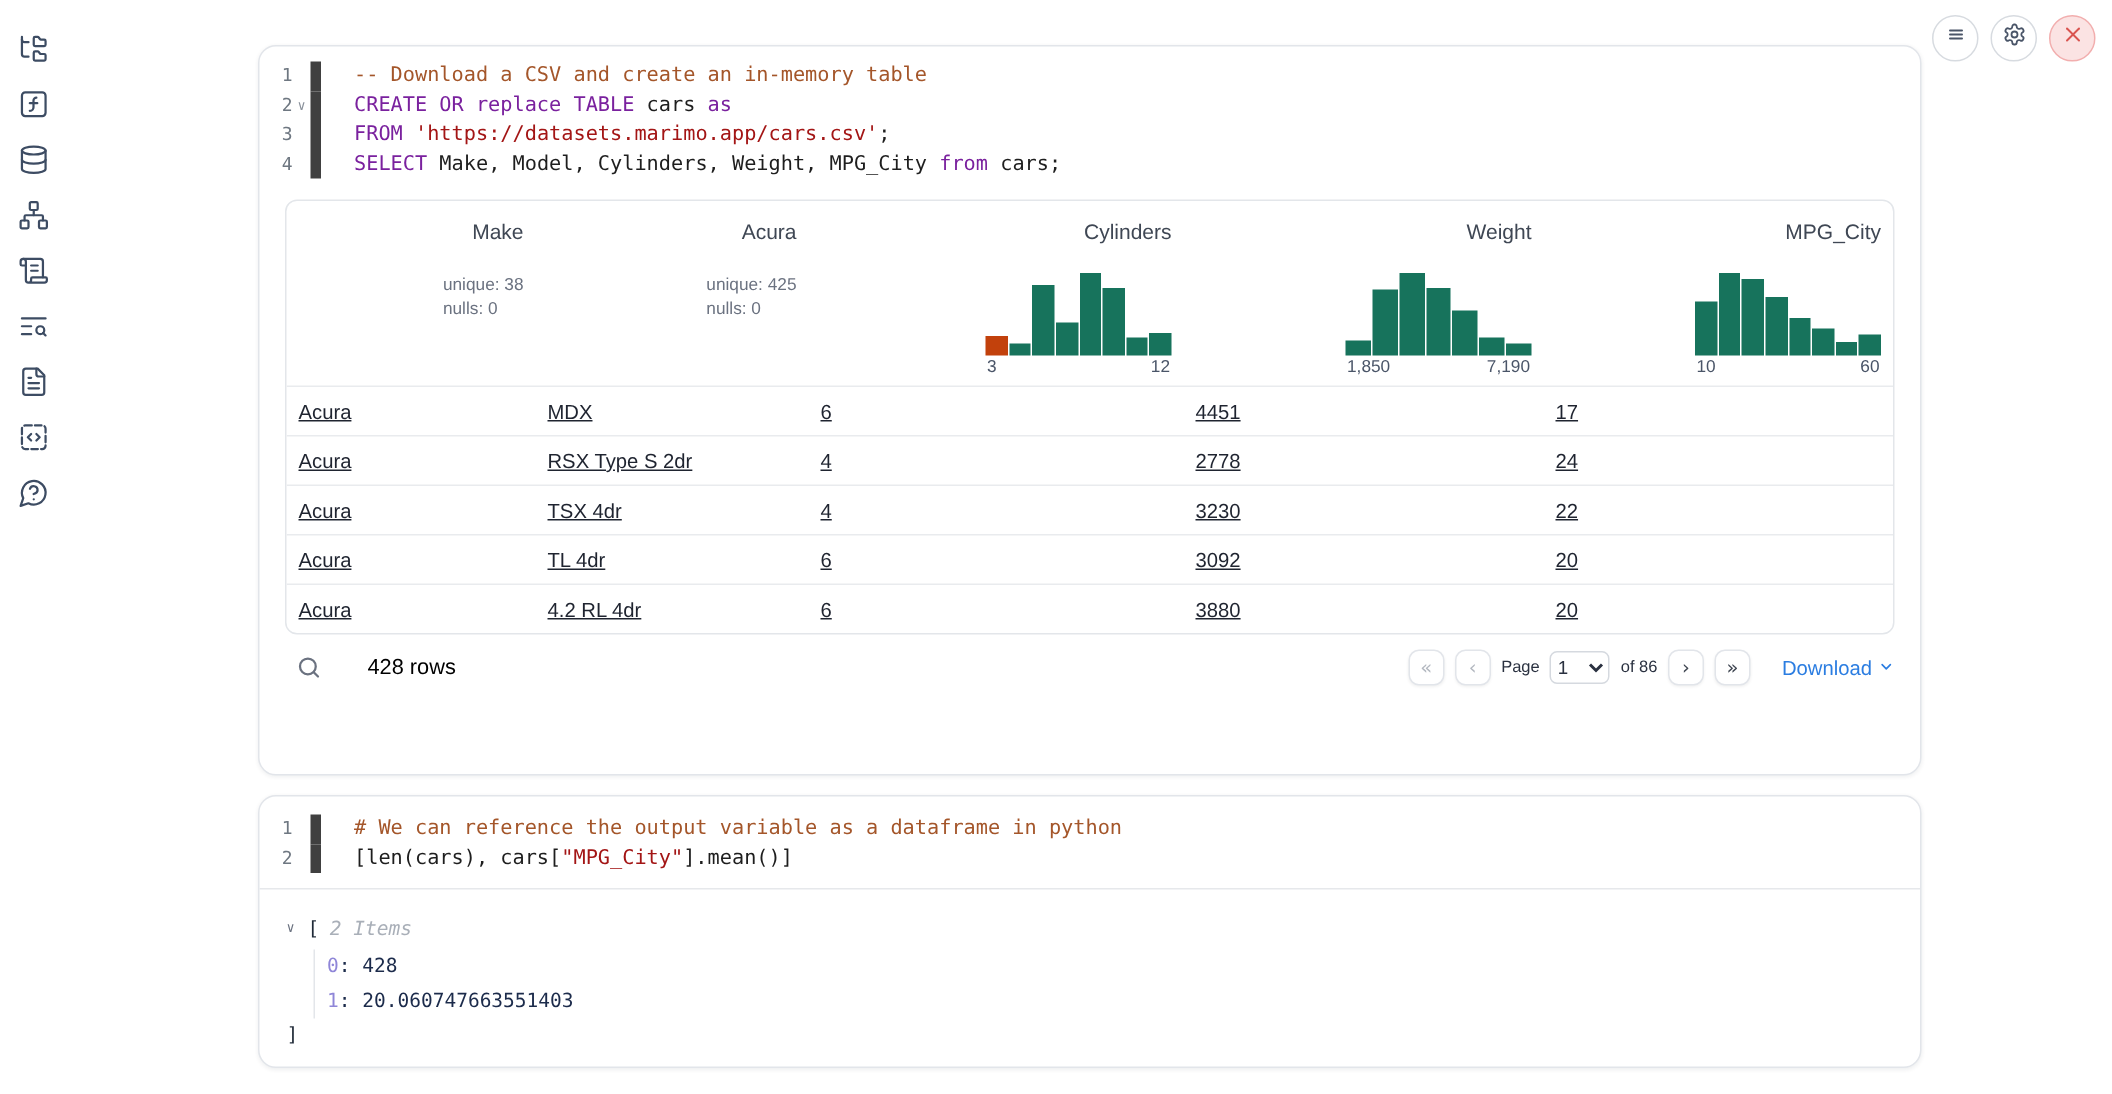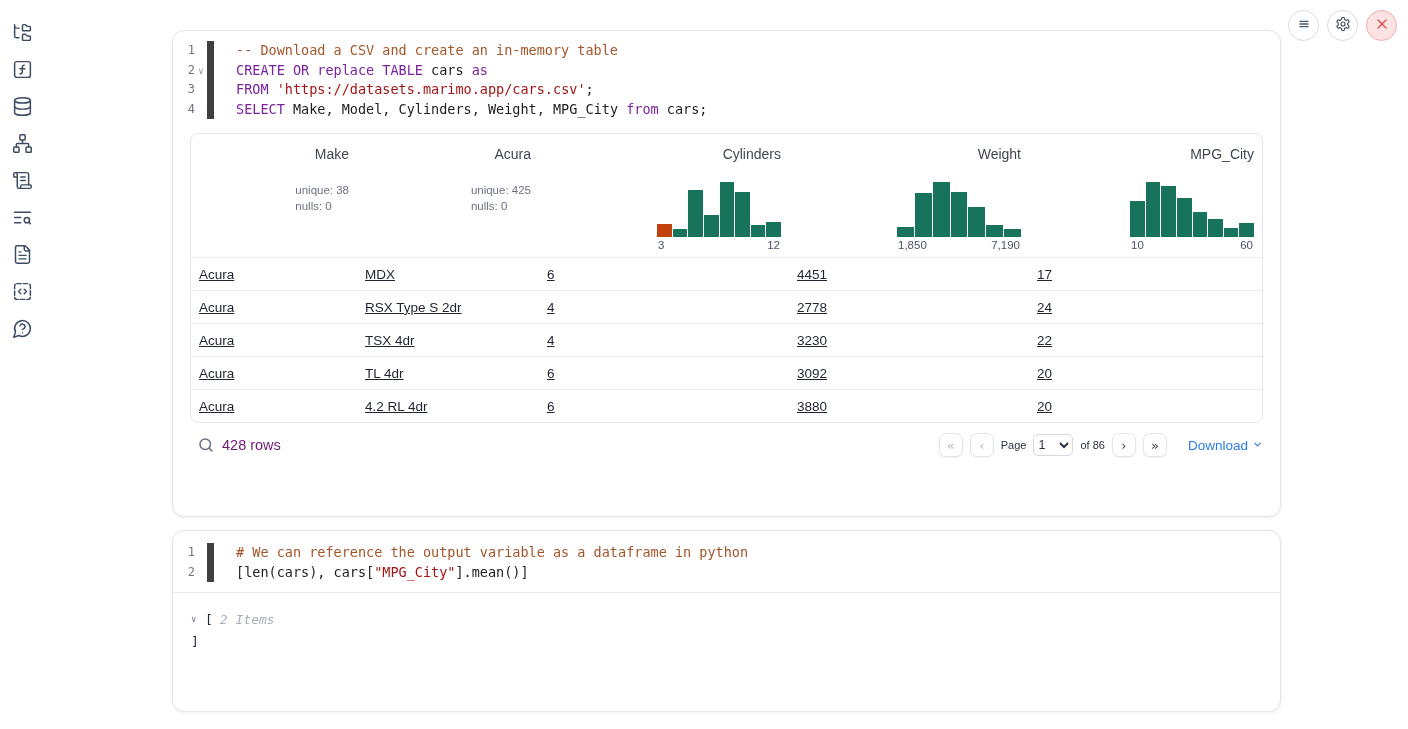--- a/index.html
+++ b/index.html
@@ -57,21 +57,21 @@
   .hist-bars { display:flex; align-items:flex-end; gap:1px; width:124px; height:55px; }
   .hist-bars .bar { flex:1; }
   .hist-axis { display:flex; justify-content:space-between; width:124px; margin-top:2px; padding:0 1px;
                font-size:11.5px; color:#4A5568; }
   .tr { height:33px; align-items:center; border-top:1px solid #E9EBEE; font-size:13.5px; color:#1F2430;text-decoration:underline; }
   .td { padding:0 8px; }
 
   
   .table-footer { height:46px; display:flex; align-items:center; padding:0 17px 2px 24px; }
   .search-btn { width:18px; height:18px; color:#6B7280; cursor:pointer; }
-  .row-count { margin-left:7px; font-size:14.5px; color:#701a75;text-align:center; }
+  .row-count { margin-left:30px; font-size:14.5px; color:#000000;text-align:center; }
   .pager { margin-left:auto; display:flex; align-items:center; gap:7px; }
   .pg-btn { width:24px; height:24px; border:1px solid #E2E5EA; border-radius:7px; background:#fff;
             box-shadow:0 1px 2px rgba(0,0,0,.06); font-size:13px; display:flex; align-items:center;
             justify-content:center; color:#3F4651; cursor:pointer; font-family:"DejaVu Sans",sans-serif; }
   .pg-btn.disabled { color:#B3B8C0; }
   .pg-text { font-size:11px; color:#2A3140; }
   .page-select { height:22px; min-width:40px; border:1px solid #D5D9DF; border-radius:5px; background:#fff;
                  font-size:12.5px; color:#2A3140; }
   .download { margin-left:14px; display:flex; align-items:center; gap:4px; color:#2B7DE1;
               font-size:13.5px; cursor:pointer; }
@@ -348,15 +348,23 @@
       <span class="code-text"><span class="tok-pl">[len(cars), cars[</span><span class="tok-str">"MPG_City"</span><span class="tok-pl">].mean()]</span></span>
     </div>
   </div>
 
   <div class="py-output">
     <div class="tree-head">
       <span class="tree-chevron">∨</span>
       <span class="tree-bracket">[</span>
       <span class="tree-count">2 Items</span>
     </div>
+    <div class="tree-items">
+      <div class="tree-item">
+        <span class="tree-key">0</span><span class="tree-colon">: </span><span class="tree-val">428</span>
+      </div>
+      <div class="tree-item">
+        <span class="tree-key">1</span><span class="tree-colon">: </span><span class="tree-val">20.060747663551403</span>
+      </div>
+    </div>
     <div class="tree-close">]</div>
   </div>
 </section>
 
 </body></html>

